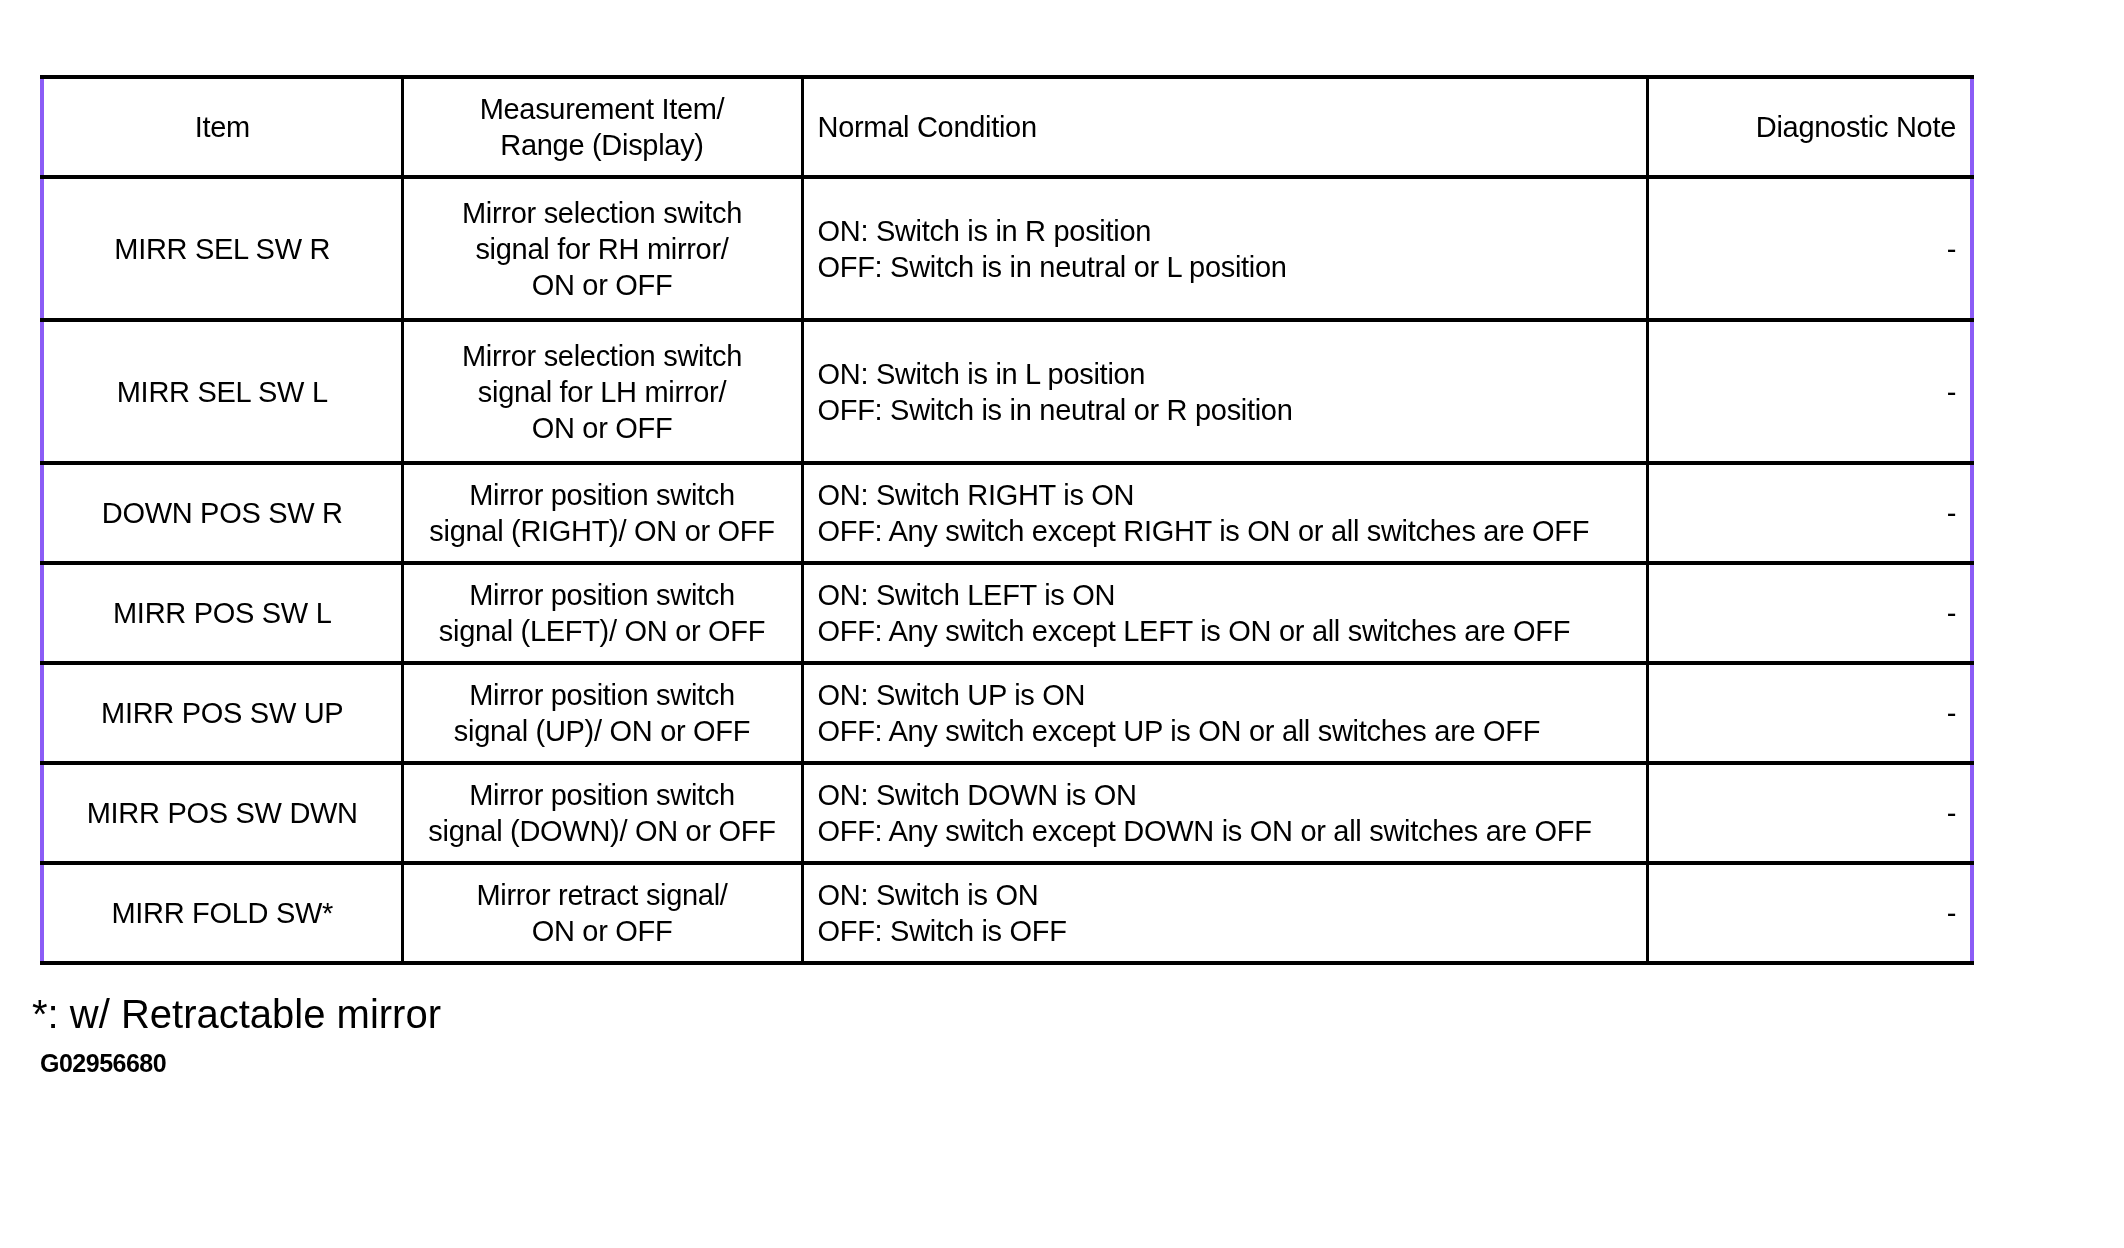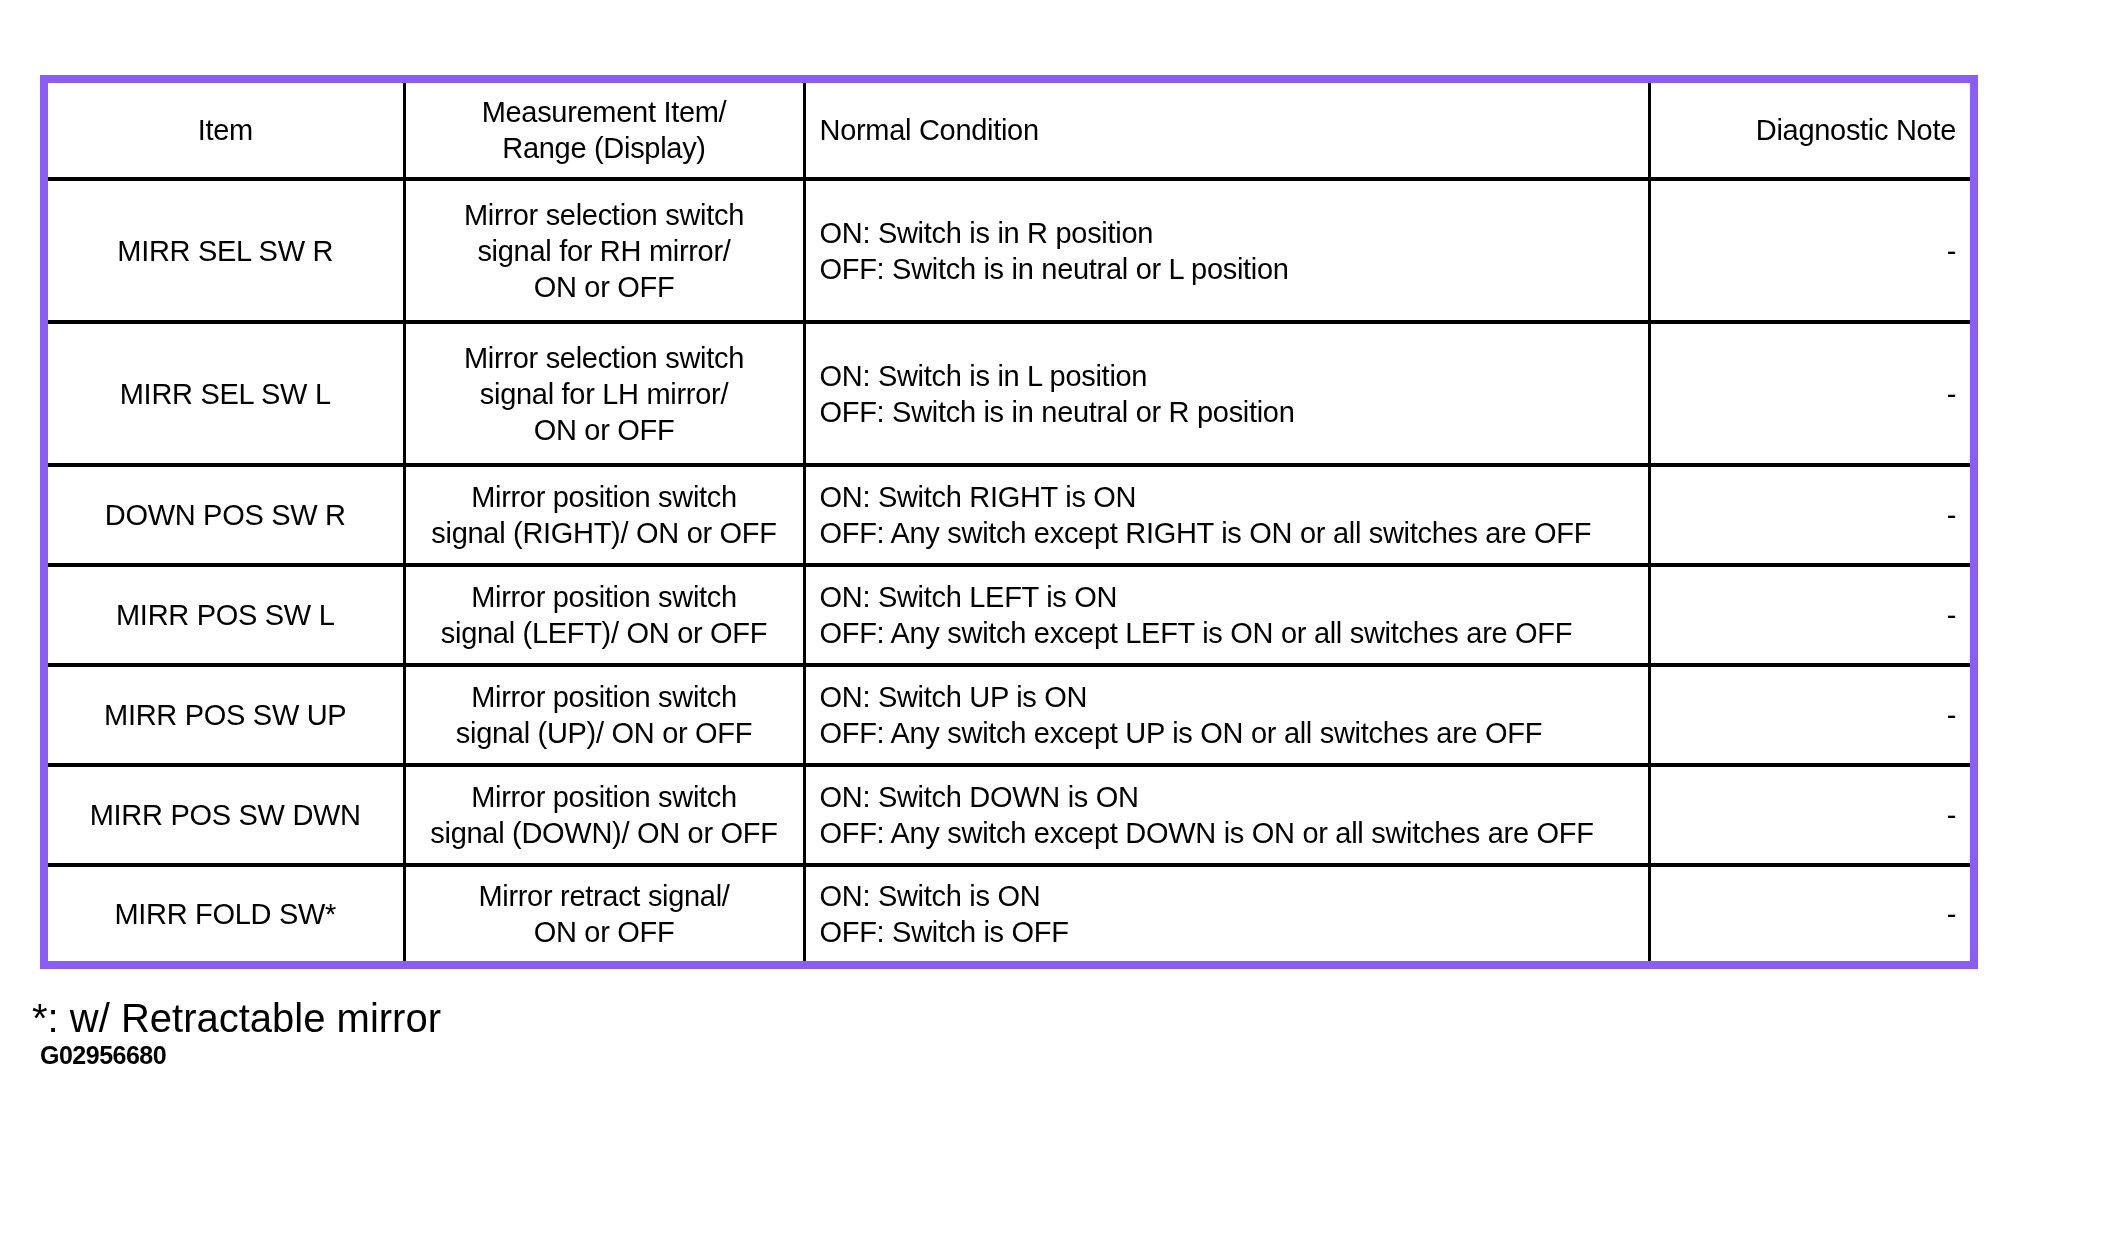--- a/index.html
+++ b/index.html
@@ -14,21 +14,21 @@
     color: #000000;
     overflow: hidden;
   }
   .page {
     padding: 75px 34px 0 40px;
   }
   table.spec {
     border-collapse: collapse;
     width: 1914px;
     table-layout: fixed;
-    border: 8px solid #8b5cf6;
+    border: 4px solid #8b5cf6;
   }
   th, td {
     border: 3px solid #000000;
     border-top-width: 4px;
     border-bottom-width: 4px;
     padding: 10px 14px;
     font-size: 29px;
     line-height: 36px;
     vertical-align: middle;
     white-space: pre-line;
@@ -42,20 +42,21 @@
   thead tr { height: 100px; }
   tbody tr { height: 100px; }
   tbody tr.tall { height: 143px; }
   .footnote {
     margin-top: 26px;
     margin-left: -8px;
     font-size: 40px;
     line-height: 46px;
   }
   .figure-id {
+    margin-top: 12px;
     font-size: 25px;
     font-weight: bold;
     letter-spacing: -0.5px;
   }
 </style>
 </head>
 <body>
 
 <div class="page">
 

